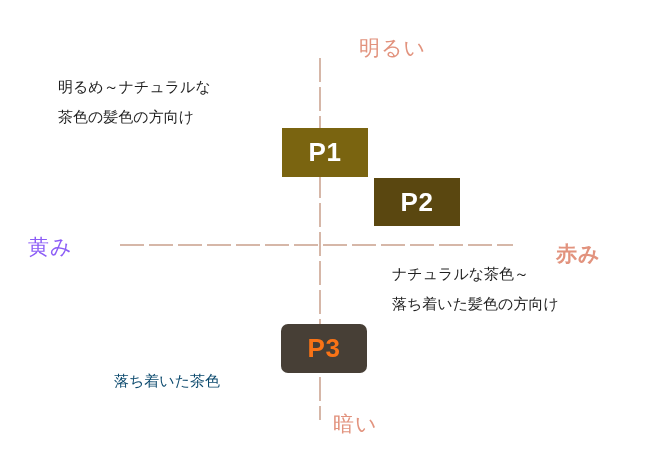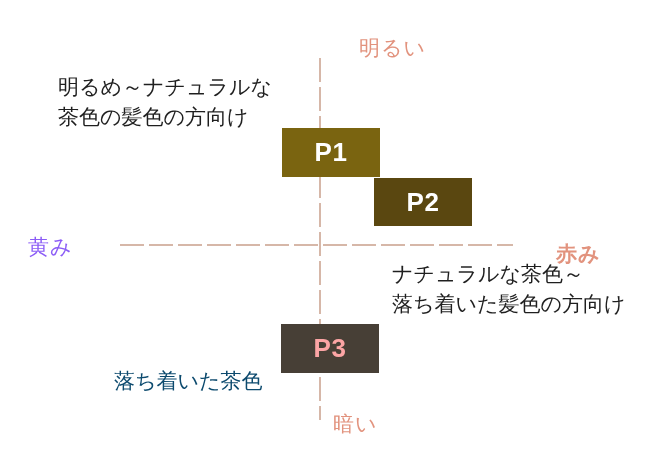--- a/index.html
+++ b/index.html
@@ -10,28 +10,28 @@
   .axes{position:absolute;left:0;top:0;}
   .axes line{stroke-width:1.5;stroke-dasharray:24 5;fill:none;}
   .axis-label{
     position:absolute;font-size:21px;letter-spacing:1px;white-space:nowrap;
   }
   #axis-top{left:335px;top:34px;margin-left:24px;}
   #axis-bottom{left:333px;top:410px;}
   #axis-left{left:28px;top:233px;}
   #axis-right{left:556px;top:240px;font-weight:bold;}
   .annotation{
-    position:absolute;font-size:21px;line-height:30px;white-space:nowrap;
+    position:absolute;font-size:15px;line-height:30px;white-space:nowrap;
   }
   #ann-top-left{left:58px;top:72px;}
   #ann-bottom-right{left:392px;top:259px;}
   #ann-bottom-left{left:114px;top:366px;}
   .annotation .line{display:block;}
   .pbox{
-    position:absolute;width:98px;display:flex;align-items:center;justify-content:center;
+    position:absolute;width:86px;display:flex;align-items:center;justify-content:center;
     font-weight:bold;font-size:26px;letter-spacing:0.5px;
   }
   #p1{left:282px;top:128px;height:49px;}
   #p2{left:374px;top:178px;height:48px;text-align:right;}
   #p3{left:281px;top:324px;height:49px;}
 </style>
 </head>
 <body>
 
 <div class="canvas">
@@ -59,17 +59,17 @@
   <div class="annotation" id="ann-bottom-left" style="color: #0c4a6e;">
     <span class="line">落ち着いた茶色</span>
   </div>
 
   <div class="pbox" id="p1" style="background-color: rgb(122, 100, 16); color: rgb(255, 255, 255);">
     <span>P1</span>
   </div>
   <div class="pbox" id="p2" style="background-color: rgb(90, 71, 16); color: rgb(255, 255, 255);">
     <span>P2</span>
   </div>
-  <div class="pbox" id="p3" style="background-color: rgb(71, 63, 54); color: #fca5a5;">
+  <div class="pbox" id="p3" style="background-color: rgb(71, 63, 54); color: #f97316; border-radius: 7px;">
     <span>P3</span>
   </div>
 
 </div>
 
 </body></html>

